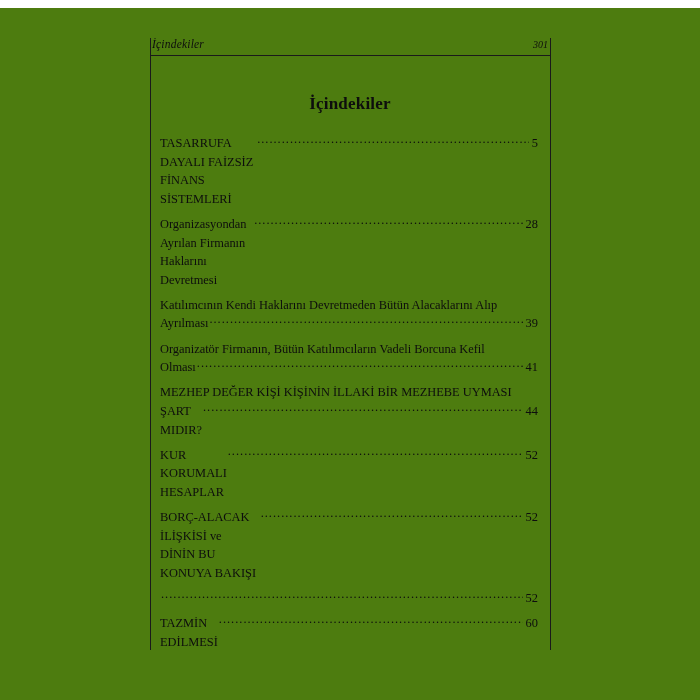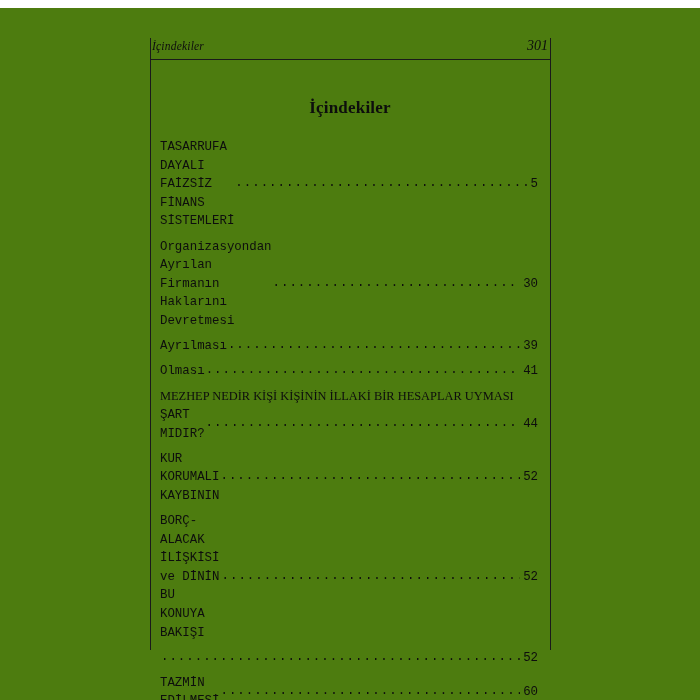--- a/index.html
+++ b/index.html
@@ -36,21 +36,21 @@
     font-style: italic;
     font-size: 11.5px;
     padding: 0 2px 5px 2px;
     border-bottom: 1px solid #1a1a1a;
   }
   .header-title {
     letter-spacing: 0.2px;
   }
   .header-page {
     font-style: italic;
-    font-size: 14px;
+    font-size: 10px;
   }
   
   .rule-left, .rule-right {
     position: absolute;
     top: 30px;
     width: 0;
     border-left: 1px solid #1a1a1a;
     height: 612px;
   }
   .rule-left { left: 150px; }
@@ -69,23 +69,22 @@
   .toc-entry {
     font-size: 12.4px;
     line-height: 1.5;
     margin-bottom: 6.5px;
     display: block;
     position: relative;
   }
   
   .row {
     display: flex;
-    align-items: center;
+    align-items: flex-start;
     width: 100%;
-    font-family: Liberation Mono, monospace;
   }
   .row .txt {
     flex: 0 1 auto;
   }
   .row .dots {
     flex: 1 1 auto;
     overflow: hidden;
     white-space: nowrap;
     margin: 0 1px;
     letter-spacing: 1px;
@@ -119,48 +118,50 @@
           <div class="row">
             <span class="txt">TASARRUFA DAYALI FAİZSİZ FİNANS SİSTEMLERİ</span>
             <span class="dots">........................................................................................................................................................................................................</span>
             <span class="num">5</span>
           </div>
         </div>
         <div class="toc-entry">
           <div class="row">
             <span class="txt">Organizasyondan Ayrılan Firmanın Haklarını Devretmesi</span>
             <span class="dots">........................................................................................................................................................................................................</span>
-            <span class="num">30</span>
+            <span class="num">28</span>
           </div>
         </div>
         <div class="toc-entry">
+          <div class="first-line">Katılımcının Kendi Haklarını Devretmeden Bütün Alacaklarını Alıp</div>
           <div class="row">
             <span class="txt">Ayrılması</span>
             <span class="dots">........................................................................................................................................................................................................</span>
             <span class="num">39</span>
           </div>
         </div>
         <div class="toc-entry">
+          <div class="first-line">Organizatör Firmanın, Bütün Katılımcıların Vadeli Borcuna Kefil</div>
           <div class="row">
             <span class="txt">Olması</span>
             <span class="dots">........................................................................................................................................................................................................</span>
             <span class="num">41</span>
           </div>
         </div>
         <div class="toc-entry">
-          <div class="first-line">MEZHEP NEDİR KİŞİ KİŞİNİN İLLAKİ BİR HESAPLAR UYMASI</div>
+          <div class="first-line">MEZHEP DEĞER KİŞİ KİŞİNİN İLLAKİ BİR MEZHEBE UYMASI</div>
           <div class="row">
             <span class="txt">ŞART MIDIR?</span>
             <span class="dots">........................................................................................................................................................................................................</span>
             <span class="num">44</span>
           </div>
         </div>
         <div class="toc-entry">
           <div class="row">
-            <span class="txt">KUR KORUMALI KAYBININ</span>
+            <span class="txt">KUR KORUMALI HESAPLAR</span>
             <span class="dots">........................................................................................................................................................................................................</span>
             <span class="num">52</span>
           </div>
         </div>
         <div class="toc-entry">
           <div class="row">
             <span class="txt">BORÇ-ALACAK İLİŞKİSİ ve DİNİN BU KONUYA BAKIŞI</span>
             <span class="dots">........................................................................................................................................................................................................</span>
             <span class="num">52</span>
           </div>

